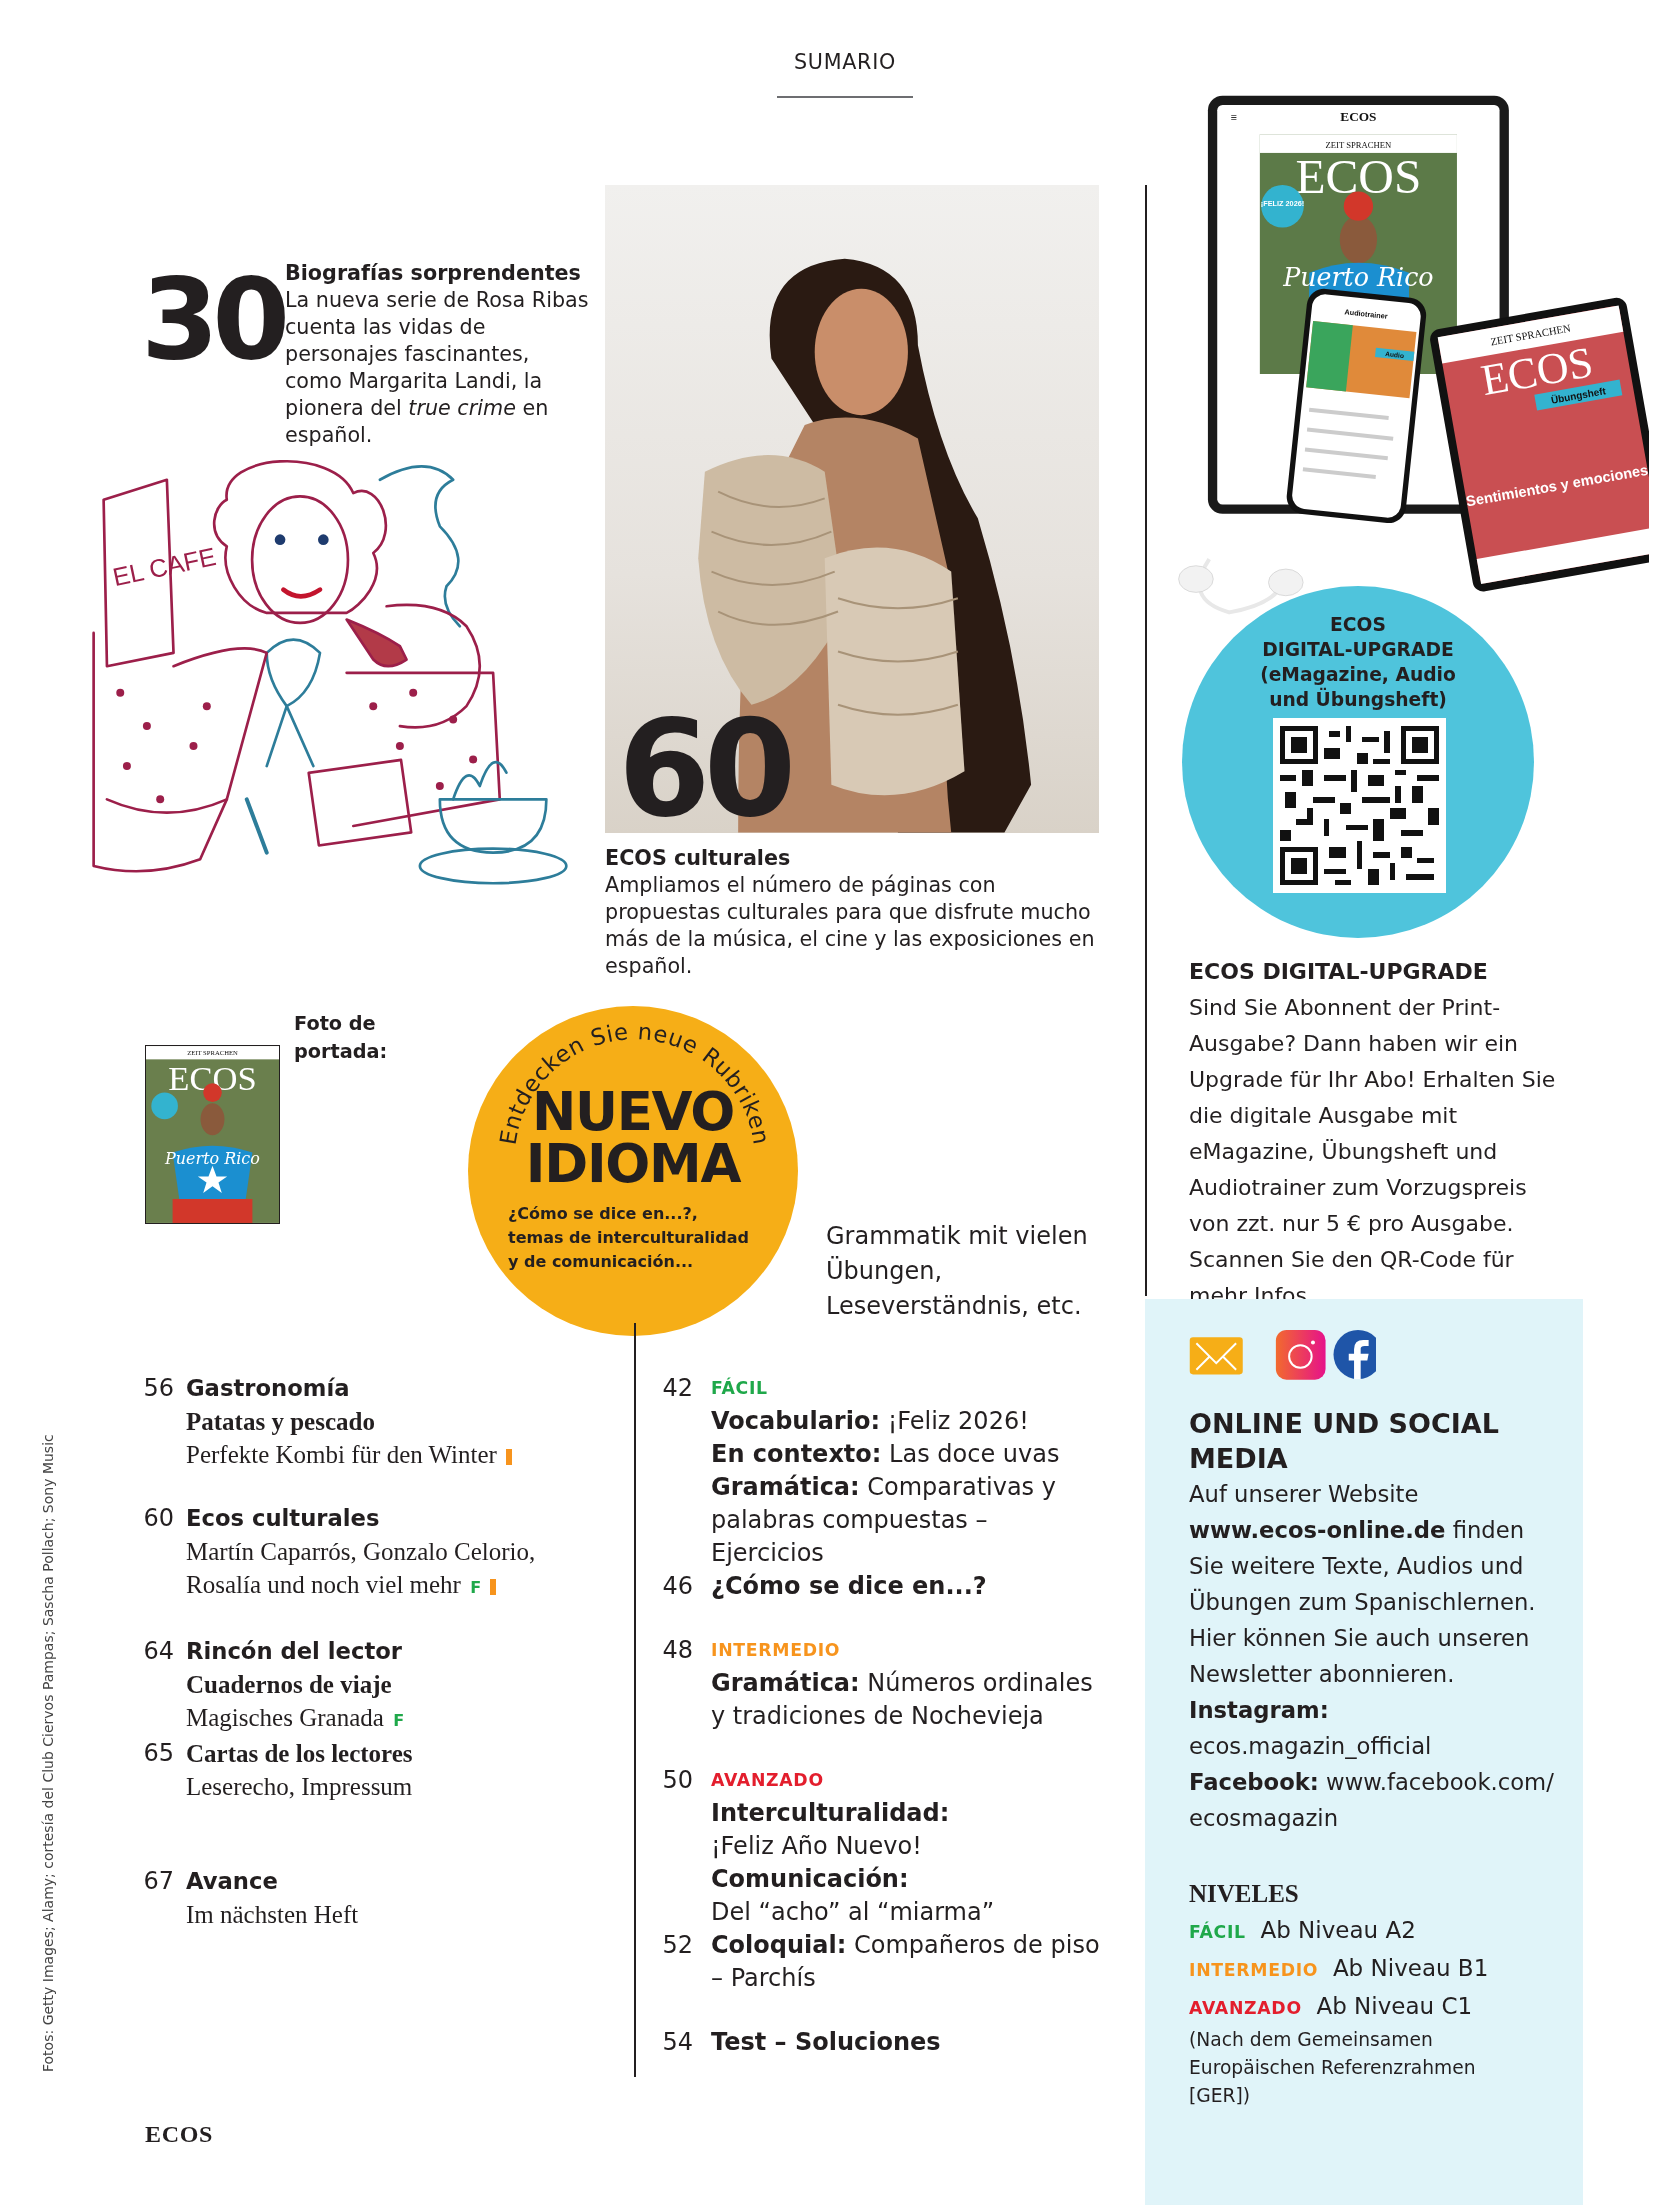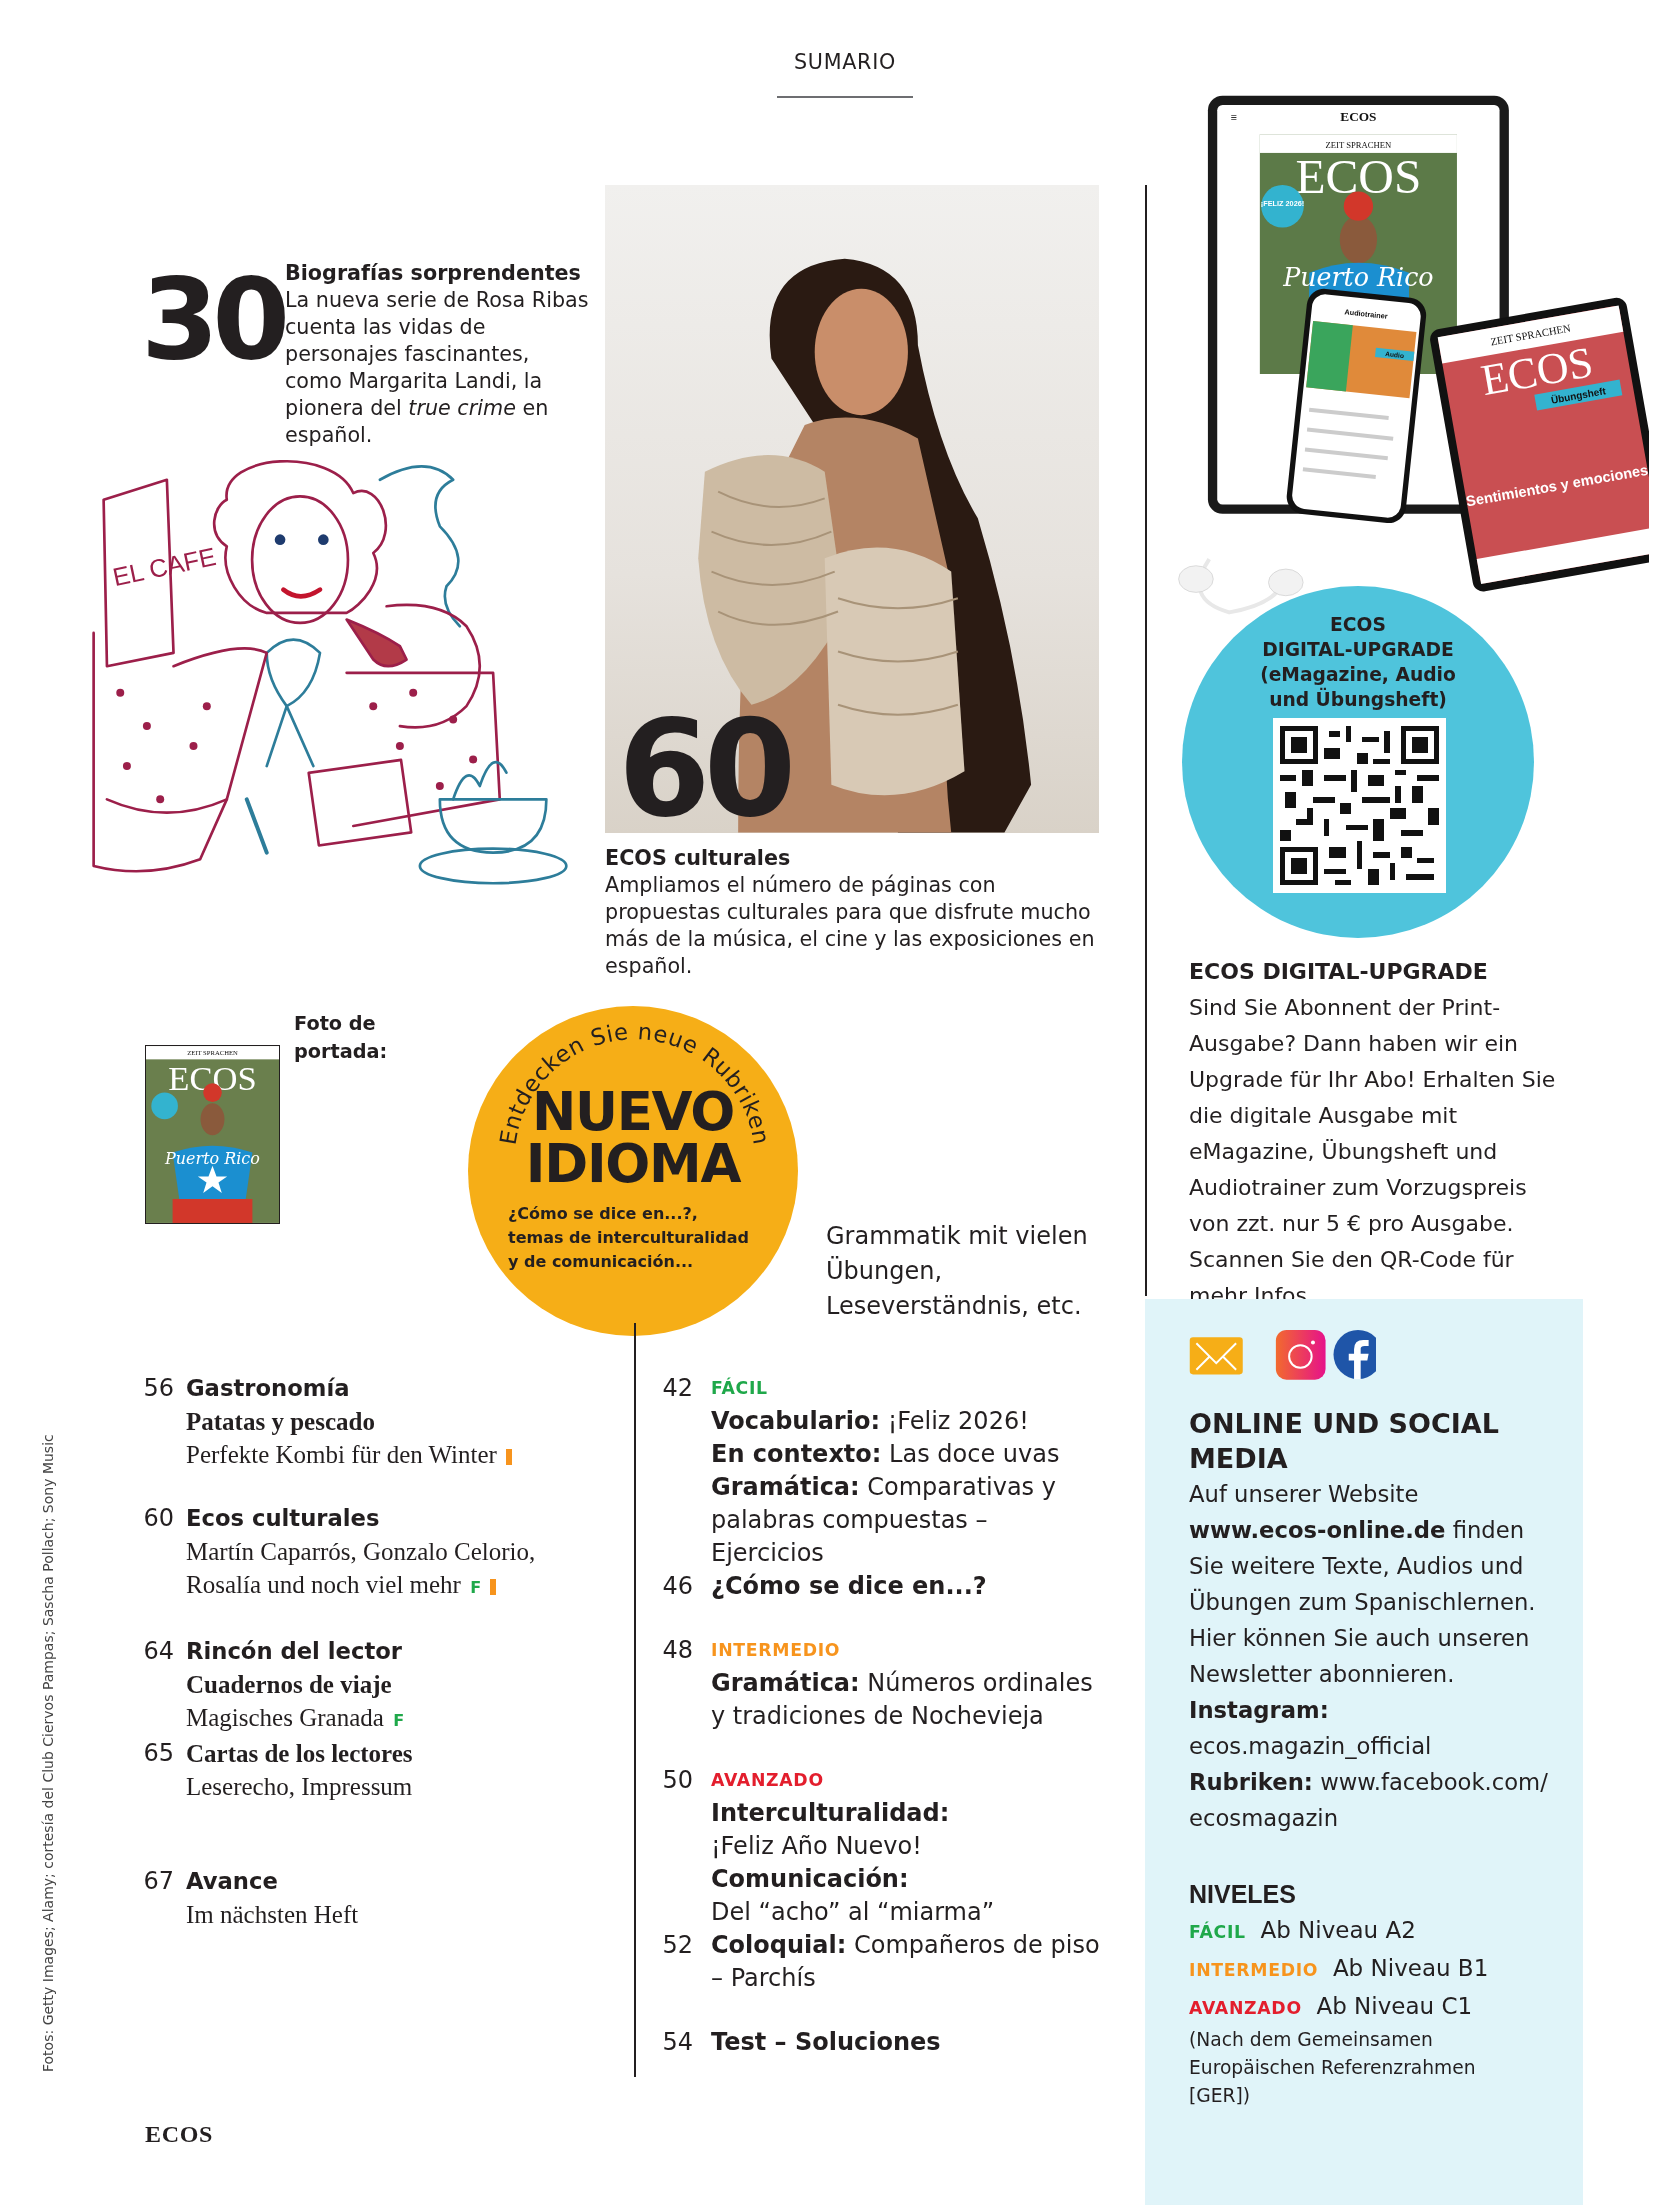--- a/index.html
+++ b/index.html
@@ -70,21 +70,21 @@
   #tocR{left:652px;top:1372px;width:466px;}
   .lvl{font-family:"DejaVu Sans",sans-serif;font-weight:bold;font-size:17.3px;letter-spacing:0.7px;}
   .gap{height:31px;}
 
   
   #panel{left:1145px;top:1299px;width:438px;height:906px;background:#e0f4f9;}
   #icons{left:1189px;top:1330px;}
   #online{left:1189px;top:1406px;width:373px;font-size:22.7px;line-height:36px;}
   #online .h{font-family:"DejaVu Sans",sans-serif;font-weight:bold;font-size:27px;line-height:35px;}
   #niveles{left:1189px;top:1876px;width:373px;}
-  #niveles .h{font-family:Liberation Sans, sans-serif;font-weight:bold;font-size:25px;line-height:36px;}
+  #niveles .h{font-family:Liberation Serif, serif;font-weight:bold;font-size:25px;line-height:36px;}
   #niveles .r{font-size:23px;line-height:36px;}
   #niveles .note{font-size:18.7px;line-height:28px;}
 
   #credits{left:40px;top:2072px;transform:rotate(-90deg);transform-origin:0 0;font-size:14px;color:#444;white-space:nowrap;width:600px;}
   #footer-logo{left:145px;top:2121px;font-family:"Liberation Serif",serif;font-weight:bold;font-size:24px;letter-spacing:0.7px;}
 </style>
 </head>
 <body>
 
 <div id="hdr" class="abs sans">SUMARIO</div>
@@ -410,21 +410,21 @@
       <circle cx="254" cy="37" r="37" fill="#1f55a8"></circle>
       <path d="M258 74 L258 46 L268 46 L270 36 L258 36 L258 28 Q258 24 264 24 L270 24 L270 15 L262 15 Q248 15 248 29 L248 36 L240 36 L240 46 L248 46 L248 74 Z" fill="#fff"></path>
     </g>
   </svg>
 </div>
 <div id="online" class="abs sans">
   <div class="h">ONLINE UND SOCIAL MEDIA</div>
   <div><span>Auf unserer Website </span><b>www.ecos-online.de</b><span> finden Sie weitere Texte, Audios und Übungen zum Spanischlernen. Hier können Sie auch unseren Newsletter abonnieren.</span></div>
   <div class="b">Instagram:</div>
   <div>ecos.magazin_official</div>
-  <div><b>Rubriken:</b> <span>www.facebook.com/ ecosmagazin</span></div>
+  <div><b>Facebook:</b> <span>www.facebook.com/ ecosmagazin</span></div>
 </div>
 <div id="niveles" class="abs sans">
   <div class="h">NIVELES</div>
   <div class="r"><span class="lvl" style="color:#1fa84a">FÁCIL</span>&nbsp;&nbsp;<span>Ab Niveau A2</span></div>
   <div class="r"><span class="lvl" style="color:#f7941d">INTERMEDIO</span>&nbsp;&nbsp;<span>Ab Niveau B1</span></div>
   <div class="r"><span class="lvl" style="color:#e31e2d">AVANZADO</span>&nbsp;&nbsp;<span>Ab Niveau C1</span></div>
   <div class="note" style="width:346px">(Nach dem Gemeinsamen Europäischen Referenzrahmen [GER])</div>
 </div>
 
 <div id="credits" class="abs sans">Fotos: Getty Images; Alamy; cortesía del Club Ciervos Pampas; Sascha Pollach; Sony Music</div>

